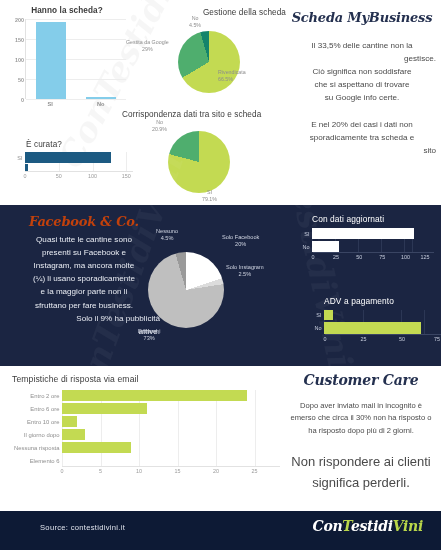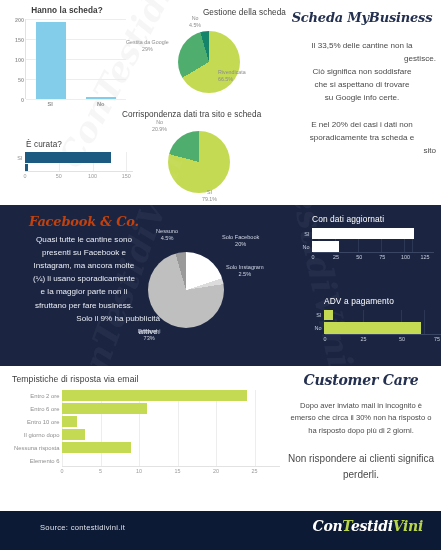--- a/index.html
+++ b/index.html
@@ -425,21 +425,21 @@
     </div>
   </div>
 
   <div id="txt-care">
     <div class="head-script script" style="font-size:14px;">Customer Care</div>
     <div class="bodytext" style="margin-top:12px; font-size:7.6px;">
       <div>Dopo aver inviato mail in incognito è</div>
       <div>emerso che circa il 30% non ha risposto o</div>
       <div>ha risposto dopo più di 2 giorni.</div>
     </div>
-    <div class="bodytext" style="margin-top:14px; font-size:10px;">
+    <div class="bodytext" style="margin-top:14px; font-size:13px;">
       <div>Non rispondere ai clienti significa perderli.</div>
     </div>
   </div>
 
   <div class="section" id="sec-footer"></div>
   <div id="source-text">Source:  contestidivini.it</div>
   <div id="logo"><span>Con</span><span class="g">T</span><span>estidi</span><span class="g">Vini</span></div>
 
 </div>
 

